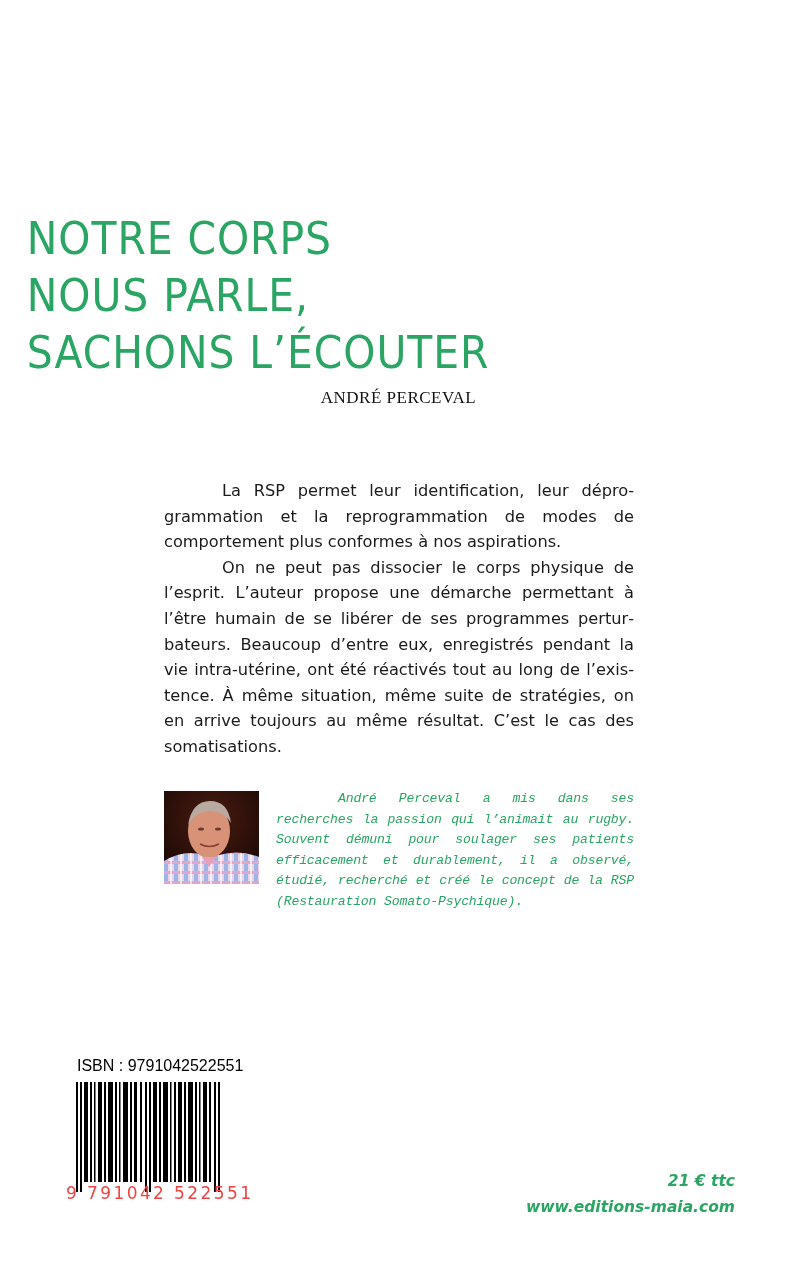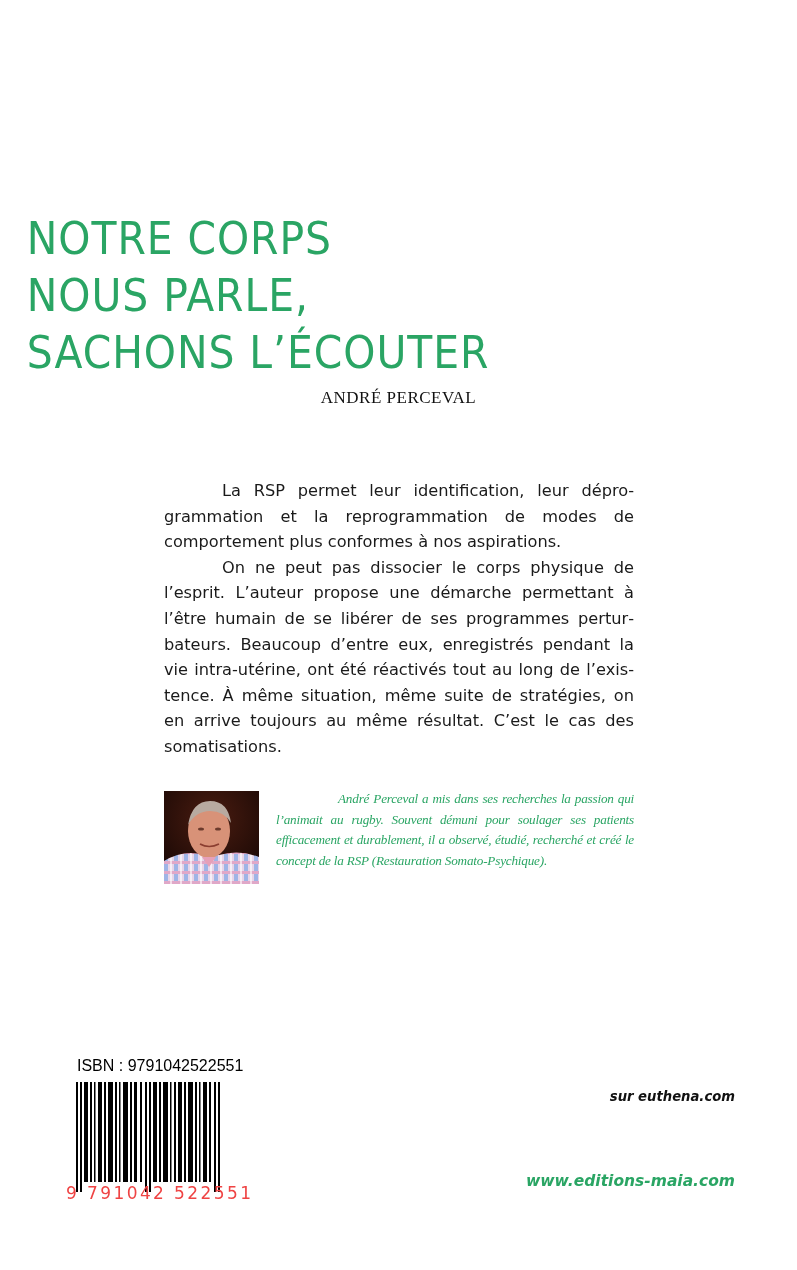--- a/index.html
+++ b/index.html
@@ -8,21 +8,21 @@
   .title { position: absolute; left: 0; top: 210px; width: 765px; text-align: left; color: #2aa564; font-family: "DejaVu Sans", sans-serif; font-weight: normal; font-size: 44px; line-height: 57px; letter-spacing: 1px; }
   .title div { transform: scaleX(0.93); }
 
   .author { position: absolute; left: 0; top: 388px; width: 797px; text-align: center; font-family: "Liberation Serif", serif; font-size: 17px; color: #111; letter-spacing: 0.5px; }
 
   .blurb { position: absolute; left: 164px; top: 478px; width: 470px; font-family: "DejaVu Sans", sans-serif; font-size: 16.2px; line-height: 25.6px; color: #1a1a1a; text-align: justify; }
   .blurb p { margin: 0; text-indent: 58px; }
 
   .photo { position: absolute; left: 164px; top: 791px; width: 95px; height: 93px; overflow: hidden; background: #2a0e08; }
 
-  .bio { position: absolute; left: 276px; top: 789px; width: 358px; font-family: Liberation Serif, serif; font-style: italic; font-size: 13.2px; line-height: 20.6px; color: #2aa564; text-align: justify; letter-spacing: -0.2px; }
+  .bio { position: absolute; left: 276px; top: 789px; width: 358px; font-family: Liberation Mono, monospace; font-style: italic; font-size: 13.2px; line-height: 20.6px; color: #2aa564; text-align: justify; letter-spacing: -0.2px; }
   .bio p { margin: 0; text-indent: 62px; }
 
   .isbn-label { position: absolute; left: 77px; top: 1057px; font-family: Liberation Sans, sans-serif; font-size: 16px; color: #000000; }
   .barcode { position: absolute; left: 74px; top: 1082px; width: 150px; height: 110px; }
   .barcode-digits { position: absolute; left: 66px; top: 1183px; font-family: "DejaVu Sans", sans-serif; font-size: 17px; color: #ef4444; letter-spacing: 2.4px; background: transparent; }
 
   .promo { position: absolute; right: 62px; top: 1086px; text-align: right; font-family: "DejaVu Sans", sans-serif; font-style: italic; font-weight: bold; font-size: 13.2px; line-height: 21px; color: #111; }
   .price { position: absolute; right: 62px; top: 1168px; text-align: right; font-family: "DejaVu Sans", sans-serif; font-style: italic; font-weight: bold; font-size: 15.5px; line-height: 26px; color: #2aa564; }
 </style>
 </head>
@@ -102,18 +102,18 @@
     <rect x="125" y="0" width="1.5" height="100"></rect>
     <rect x="129" y="0" width="4" height="100"></rect>
     <rect x="135" y="0" width="2" height="100"></rect>
     <rect x="140" y="0" width="2" height="110"></rect>
     <rect x="144" y="0" width="2" height="110"></rect>
   </g>
 </svg>
 <div class="barcode-digits">9 791042 522551</div>
 
 <div class="promo">
-  <div>sur euthena.com</div>
 </div>
 
 <div class="price">
+  <div>21 € ttc</div>
   <div>www.editions-maia.com</div>
 </div>
 
 </body></html>

